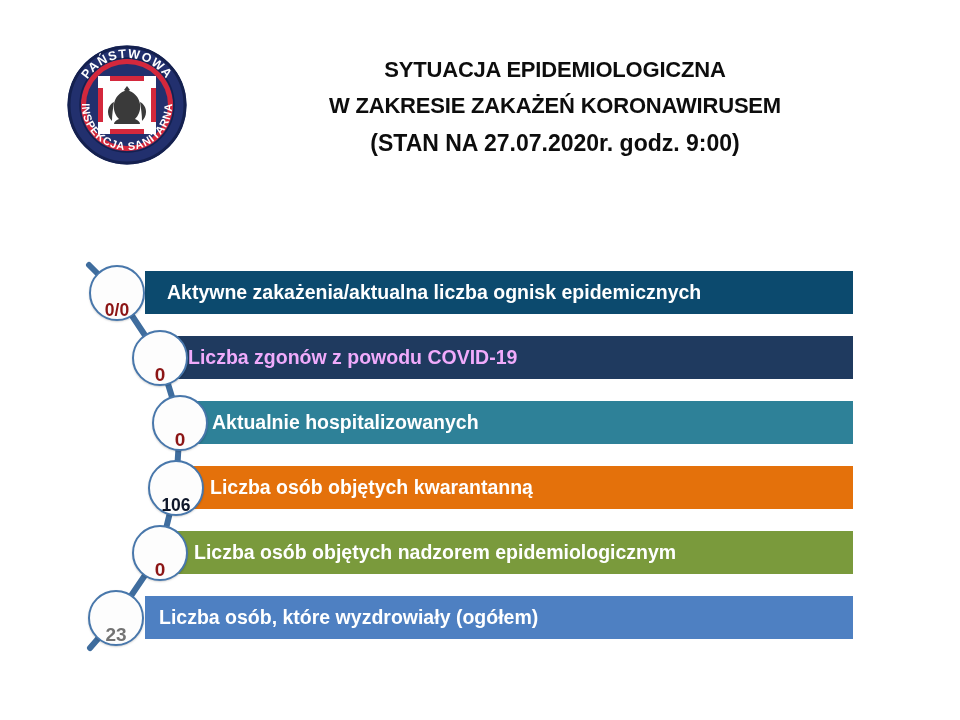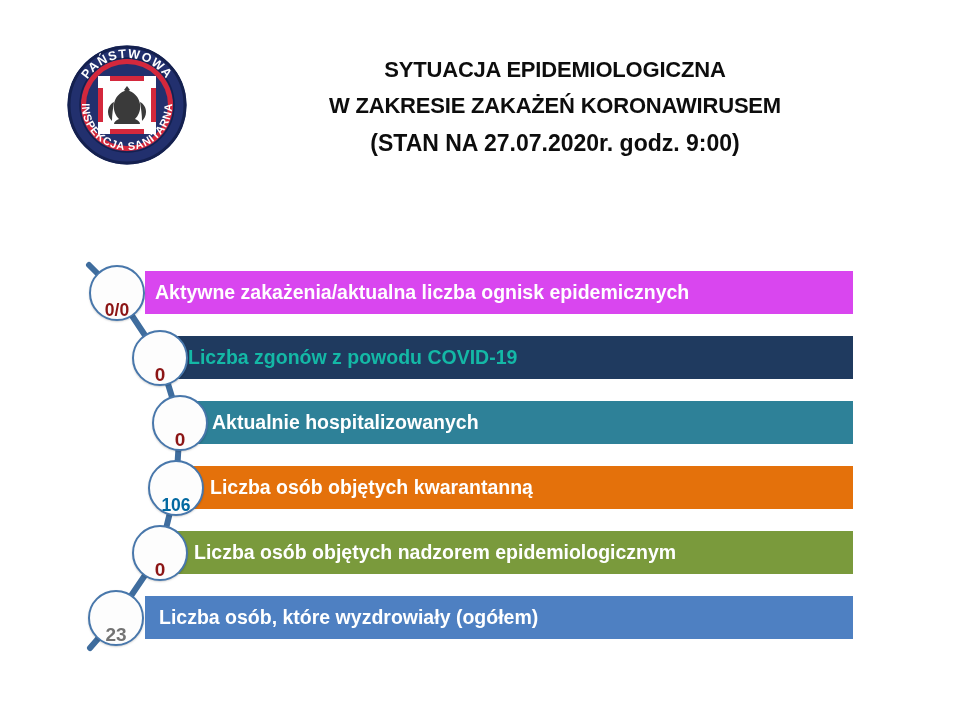--- a/index.html
+++ b/index.html
@@ -94,25 +94,25 @@
   <div class="title-block">
     <div class="title-line">SYTUACJA EPIDEMIOLOGICZNA</div>
     <div class="title-line">W ZAKRESIE ZAKAŻEŃ KORONAWIRUSEM</div>
     <div class="subtitle">(STAN NA 27.07.2020r. godz. 9:00)</div>
   </div>
 
   <div class="chart" id="chart">
     <svg class="connector" id="connector">
         <polyline points="89,265 117,293 160,358 180,423 176,488 160,553 116,618 90,648" fill="none" stroke="#3f6d9e" stroke-width="6" stroke-linecap="round" stroke-linejoin="round"></polyline>
       </svg>
-  <div class="bar" style="left: 145px; top: 271px; width: 708px; background: #d946ef;">
+  <div class="bar" style="left: 145px; top: 271px; width: 708px; background: #0c4a6e; padding-left: 12px;">
         <span class="bar-label" style="margin-left: 10px; color: rgb(255, 255, 255);">Aktywne zakażenia/aktualna liczba ognisk epidemicznych</span>
       </div>
       <div class="bar" style="left: 168px; top: 336px; width: 685px; background: rgb(31, 58, 95);">
-        <span class="bar-label" style="margin-left: 20px; color: #14b8a6;">Liczba zgonów z powodu COVID-19</span>
+        <span class="bar-label" style="margin-left: 20px; color: #f0abfc;">Liczba zgonów z powodu COVID-19</span>
       </div>
       <div class="bar" style="left: 190px; top: 401px; width: 663px; background: rgb(46, 129, 152);">
         <span class="bar-label" style="margin-left: 22px; color: rgb(255, 255, 255);">Aktualnie hospitalizowanych</span>
       </div>
       <div class="bar" style="left: 192px; top: 466px; width: 661px; background: rgb(228, 113, 11);">
         <span class="bar-label" style="margin-left: 18px; color: rgb(255, 255, 255);">Liczba osób objętych kwarantanną</span>
       </div>
       <div class="bar" style="left: 172px; top: 531px; width: 681px; background: rgb(122, 154, 60);">
         <span class="bar-label" style="margin-left: 22px; color: rgb(255, 255, 255);">Liczba osób objętych nadzorem epidemiologicznym</span>
       </div>
@@ -122,21 +122,21 @@
       <div class="node" style="left: 89px; top: 265px; border-color: rgb(72, 119, 171); background: rgb(253, 253, 253);">
         <span class="node-value small" style="color: rgb(140, 21, 21);">0/0</span>
       </div>
       <div class="node" style="left: 132px; top: 330px; border-color: rgb(72, 119, 171); background: rgb(253, 253, 253);">
         <span class="node-value" style="color: rgb(140, 21, 21);">0</span>
       </div>
       <div class="node" style="left: 152px; top: 395px; border-color: rgb(72, 119, 171); background: rgb(253, 253, 253);">
         <span class="node-value" style="color: rgb(140, 21, 21);">0</span>
       </div>
       <div class="node" style="left: 148px; top: 460px; border-color: rgb(72, 119, 171); background: rgb(253, 253, 253);">
-        <span class="node-value small" style="color: #0369a1;">106</span>
+        <span class="node-value small" style="color: #0f172a;">106</span>
       </div>
       <div class="node" style="left: 132px; top: 525px; border-color: rgb(72, 119, 171); background: rgb(253, 253, 253);">
         <span class="node-value" style="color: rgb(140, 21, 21);">0</span>
       </div>
       <div class="node" style="left: 88px; top: 590px; border-color: rgb(72, 119, 171); background: rgb(253, 253, 253);">
         <span class="node-value" style="color: #737373;">23</span>
       </div>
     </div>
 
 </div>

